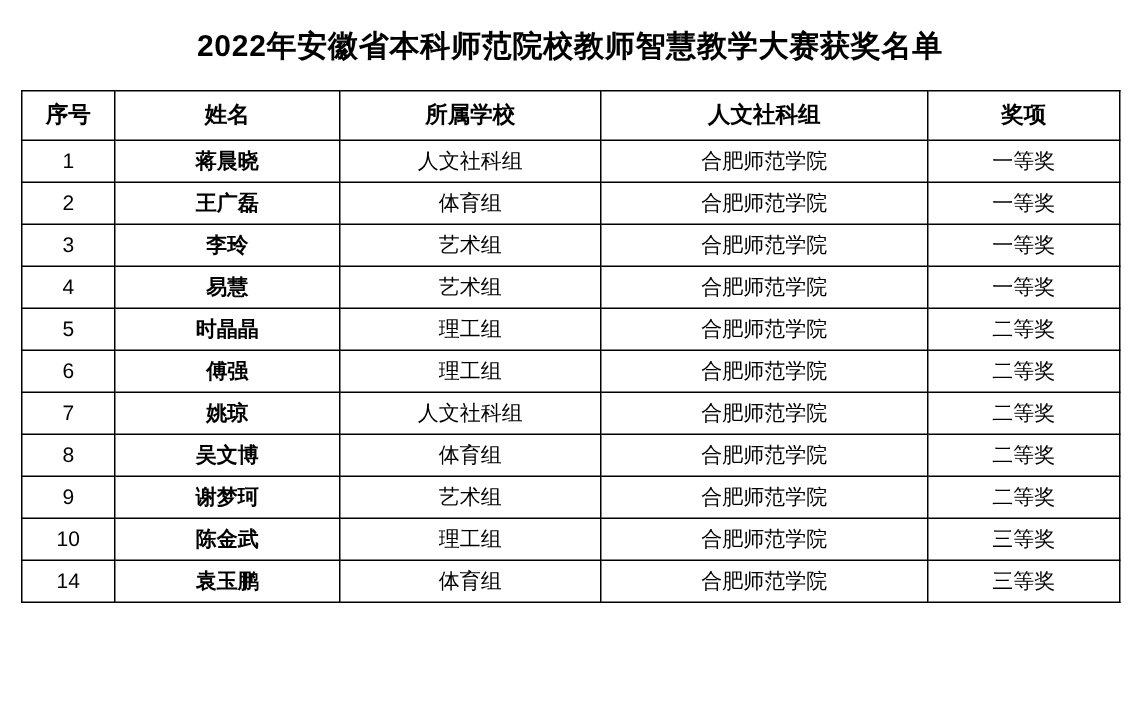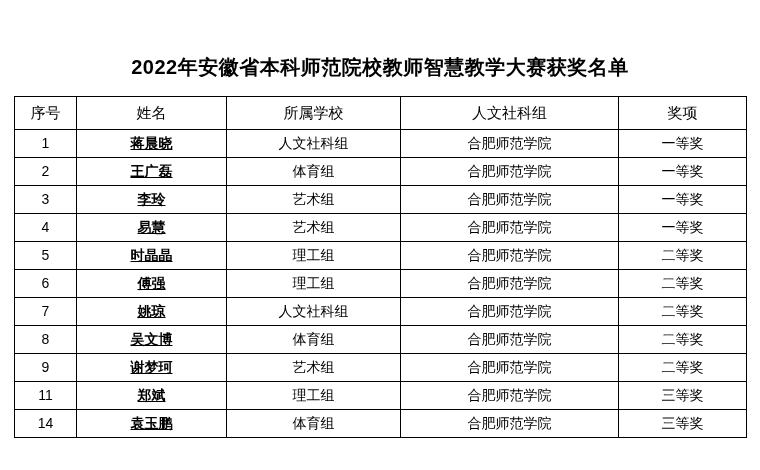--- a/index.html
+++ b/index.html
@@ -22,21 +22,20 @@
   }
   .doc-title {
     text-align: center;
     font-size: 20px;
     font-weight: bold;
     letter-spacing: 0.5px;
     padding-top: 18px;
     padding-bottom: 16px;
     line-height: 1.3;
     color: #000;
-    margin-top: 36px;
   }
   .table-wrap {
     padding: 0 14px;
     box-sizing: border-box;
   }
   table.award-table {
     width: 732px;
     border-collapse: collapse;
     table-layout: fixed;
     font-size: 14px;
@@ -46,31 +45,31 @@
     border: 1px solid #000000;
     text-align: center;
     vertical-align: middle;
     padding: 0;
     height: 27px;
     line-height: 27px;
     white-space: nowrap;
     overflow: hidden;
   }
   table.award-table thead th {
-    font-weight: normal;
+    font-weight: bold;
     font-size: 15px;
     height: 32px;
     line-height: 32px;
   }
   col.c-idx { width: 62px; }
   col.c-name { width: 150px; }
   col.c-group { width: 174px; }
   col.c-school { width: 218px; }
   col.c-award { width: 128px; }
-  td.cell-name { font-weight: bold; text-decoration: underline; }
+  td.cell-name { font-weight: bold; }
   td.cell-idx { font-weight: normal; }
 </style>
 </head>
 <body>
 
 <div class="page">
 
   <div class="doc-title">2022年安徽省本科师范院校教师智慧教学大赛获奖名单</div>
 
   <div class="table-wrap">
@@ -149,22 +148,22 @@
           <td>二等奖</td>
         </tr>
         <tr>
           <td class="cell-idx">9</td>
           <td class="cell-name">谢梦珂</td>
           <td>艺术组</td>
           <td>合肥师范学院</td>
           <td>二等奖</td>
         </tr>
         <tr>
-          <td class="cell-idx">11</td>
-          <td class="cell-name">郑斌</td>
+          <td class="cell-idx">10</td>
+          <td class="cell-name">陈金武</td>
           <td>理工组</td>
           <td>合肥师范学院</td>
           <td>三等奖</td>
         </tr>
         <tr>
           <td class="cell-idx">14</td>
           <td class="cell-name">袁玉鹏</td>
           <td>体育组</td>
           <td>合肥师范学院</td>
           <td>三等奖</td>

